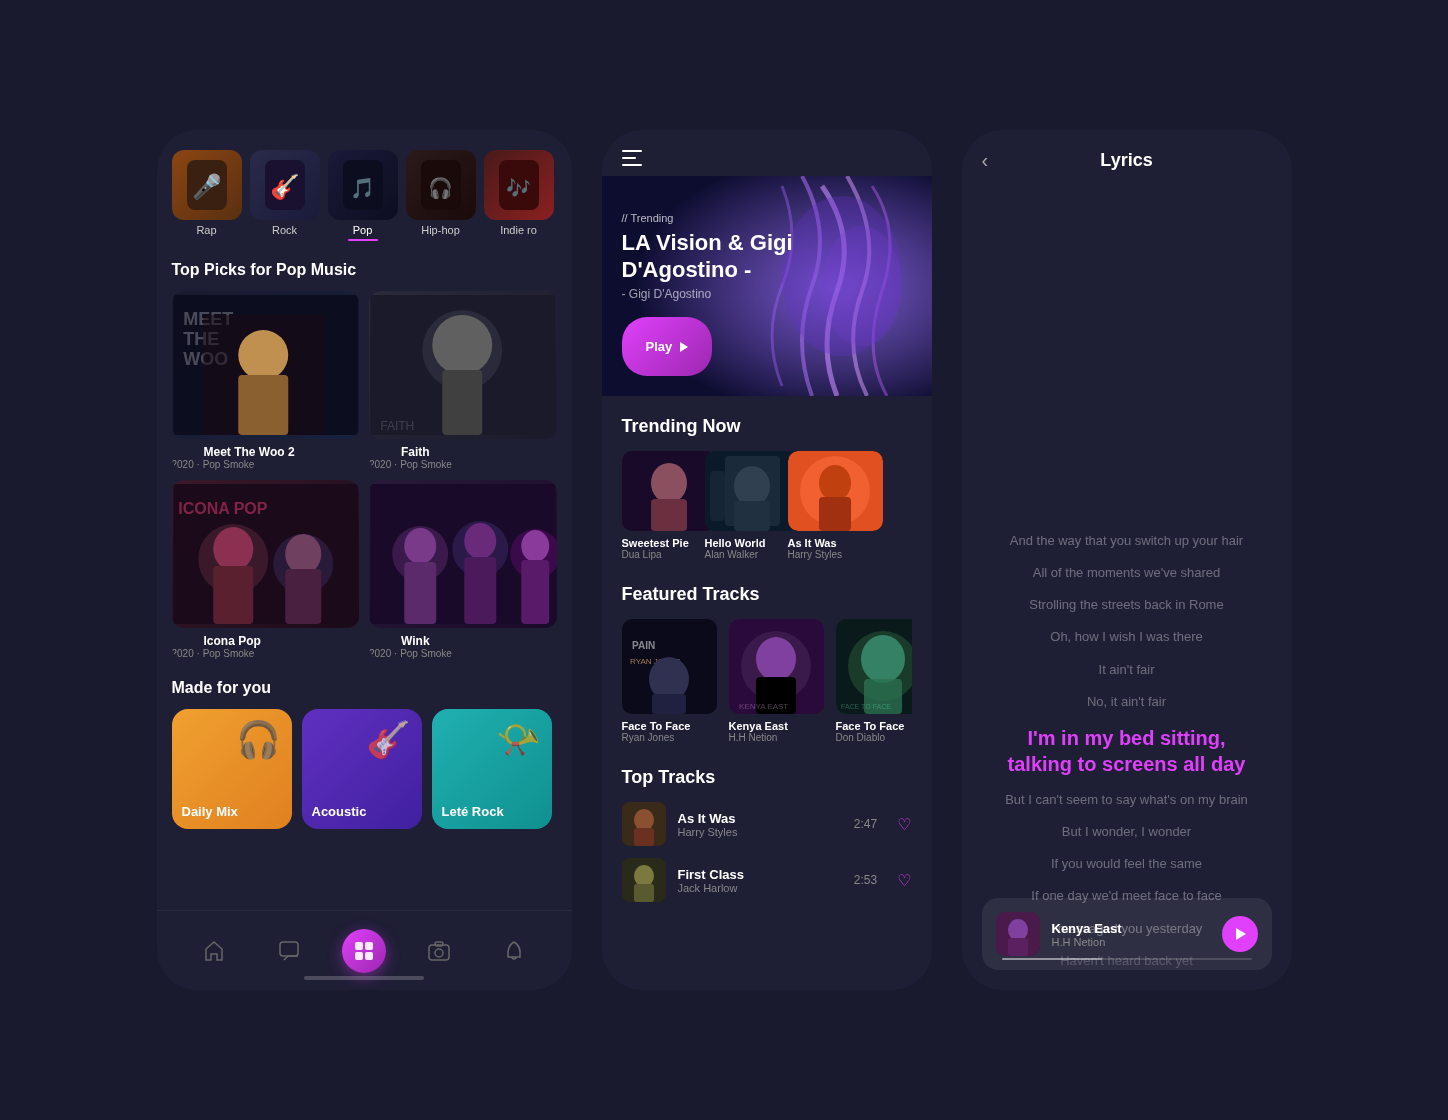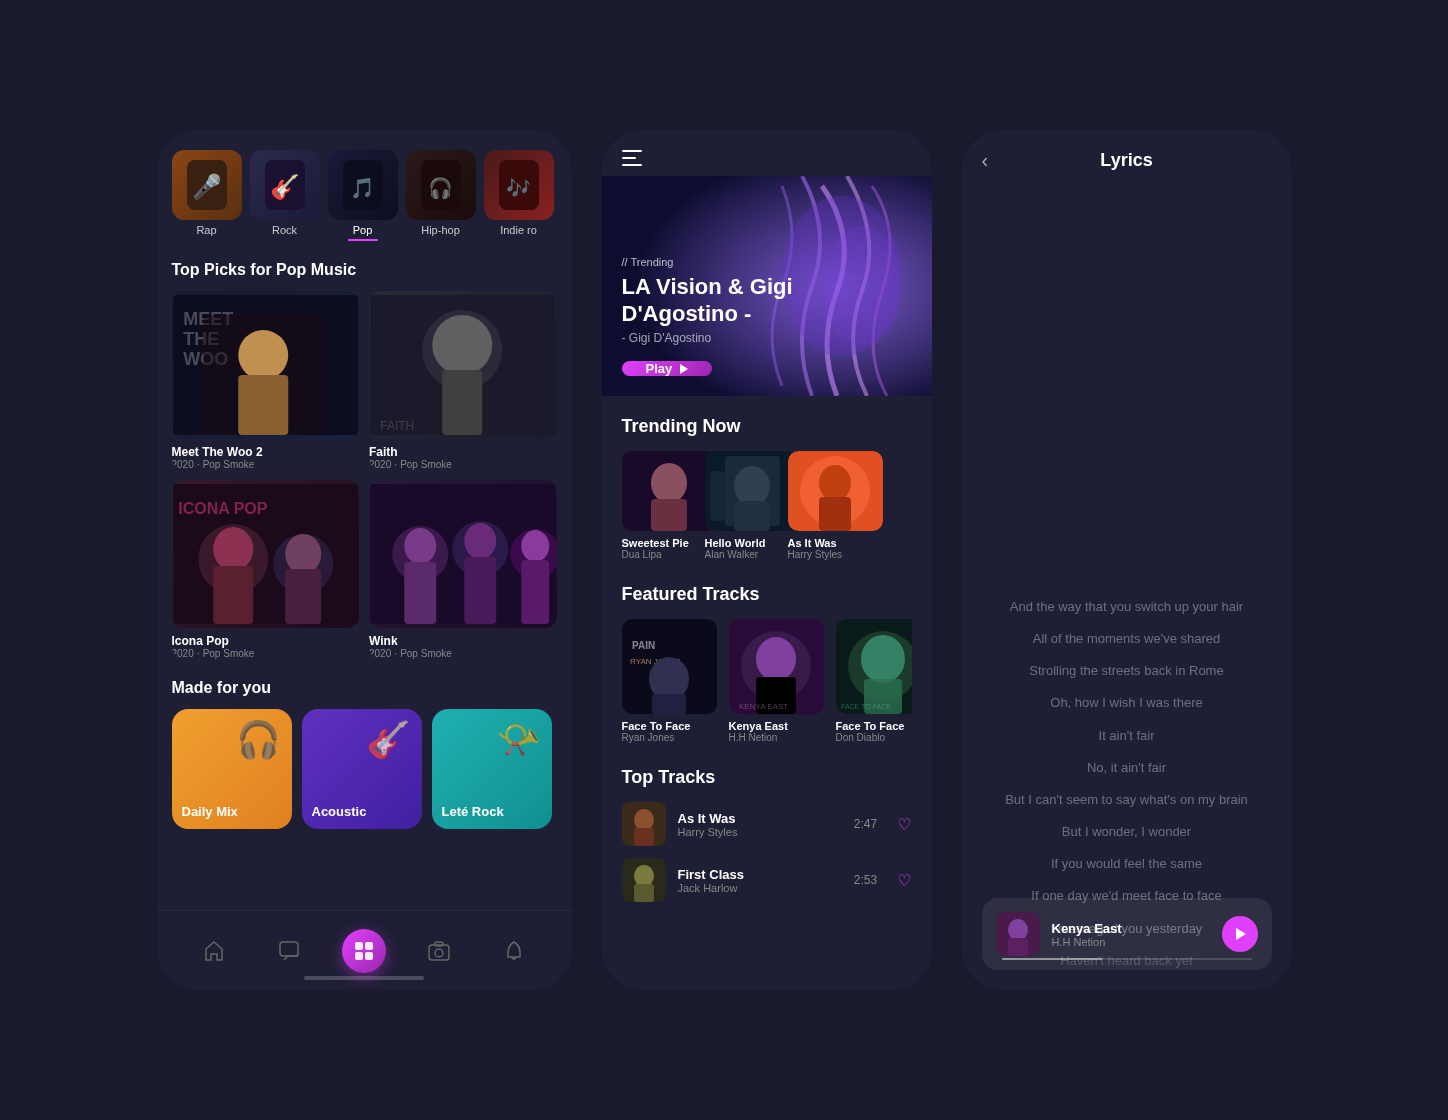--- a/index.html
+++ b/index.html
@@ -127,20 +127,21 @@
       background: linear-gradient(135deg, #3a1a2a, #1a0a1a);
     }
     .album-cover.wink {
       background: linear-gradient(135deg, #2a1a3a, #1a0a2a);
     }
     .album-title {
       font-size: 12px;
       font-weight: 600;
       color: #fff;
       margin-top: 6px;
+      margin-left: 32px;
     }
     .album-meta {
       font-size: 10px;
       color: #888;
     }
 
     
     .made-for-you-scroll {
       display: flex;
       gap: 10px;
@@ -268,21 +269,21 @@
     }
     .hero-artist {
       font-size: 12px;
       color: rgba(255,255,255,0.6);
       margin-bottom: 16px;
     }
     .play-btn {
       background: linear-gradient(135deg, #e040fb, #9c27b0);
       border: none;
       border-radius: 25px;
-      padding: 0 24px;
+      padding: 22px 24px;
       color: #fff;
       font-size: 13px;
       font-weight: 600;
       display: flex;
       align-items: center;
       gap: 8px;
       cursor: pointer;
     }
     .play-triangle {
       width: 0;
@@ -915,20 +916,23 @@
       </div>
       <div class="lyric-line">
         <span>Oh, how I wish I was there</span>
       </div>
       <div class="lyric-line">
         <span>It ain't fair</span>
       </div>
       <div class="lyric-line">
         <span>No, it ain't fair</span>
       </div>
+      <div class="lyric-line active">
+        I'm in my bed sitting,<br>talking to screens all day
+      </div>
       <div class="lyric-line">
         <span>But I can't seem to say what's on my brain</span>
       </div>
       <div class="lyric-line">
         <span>But I wonder, I wonder</span>
       </div>
       <div class="lyric-line">
         <span>If you would feel the same</span>
       </div>
       <div class="lyric-line">

